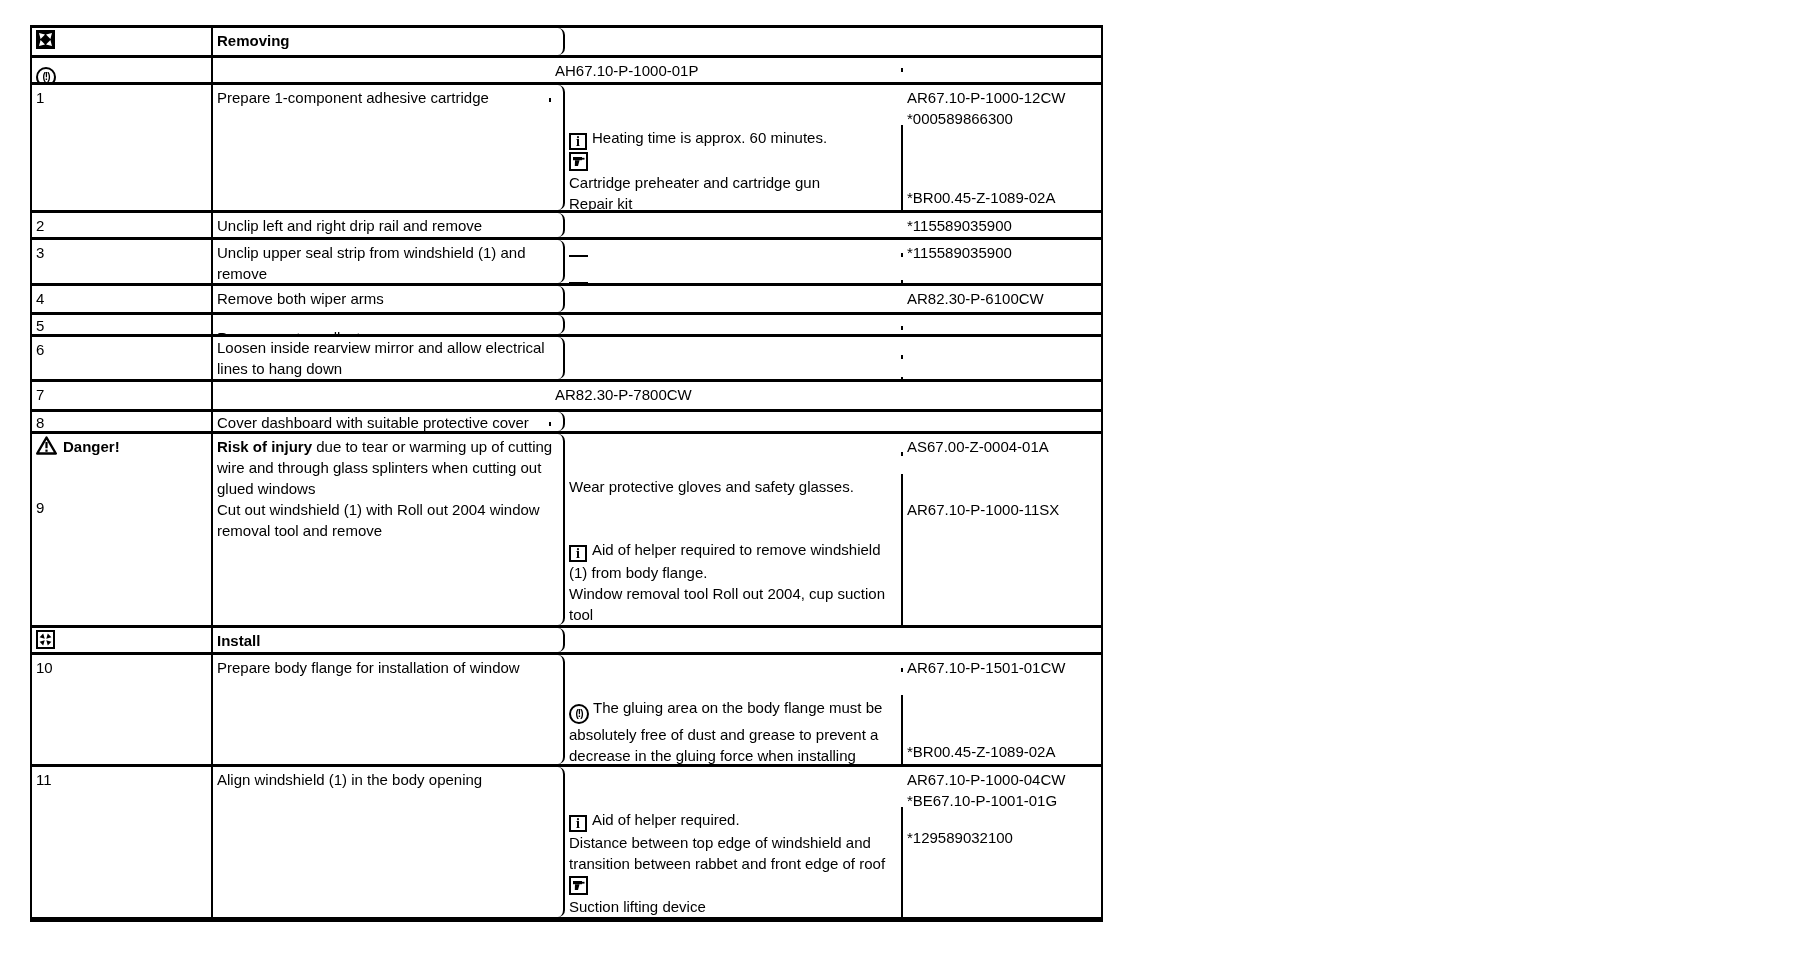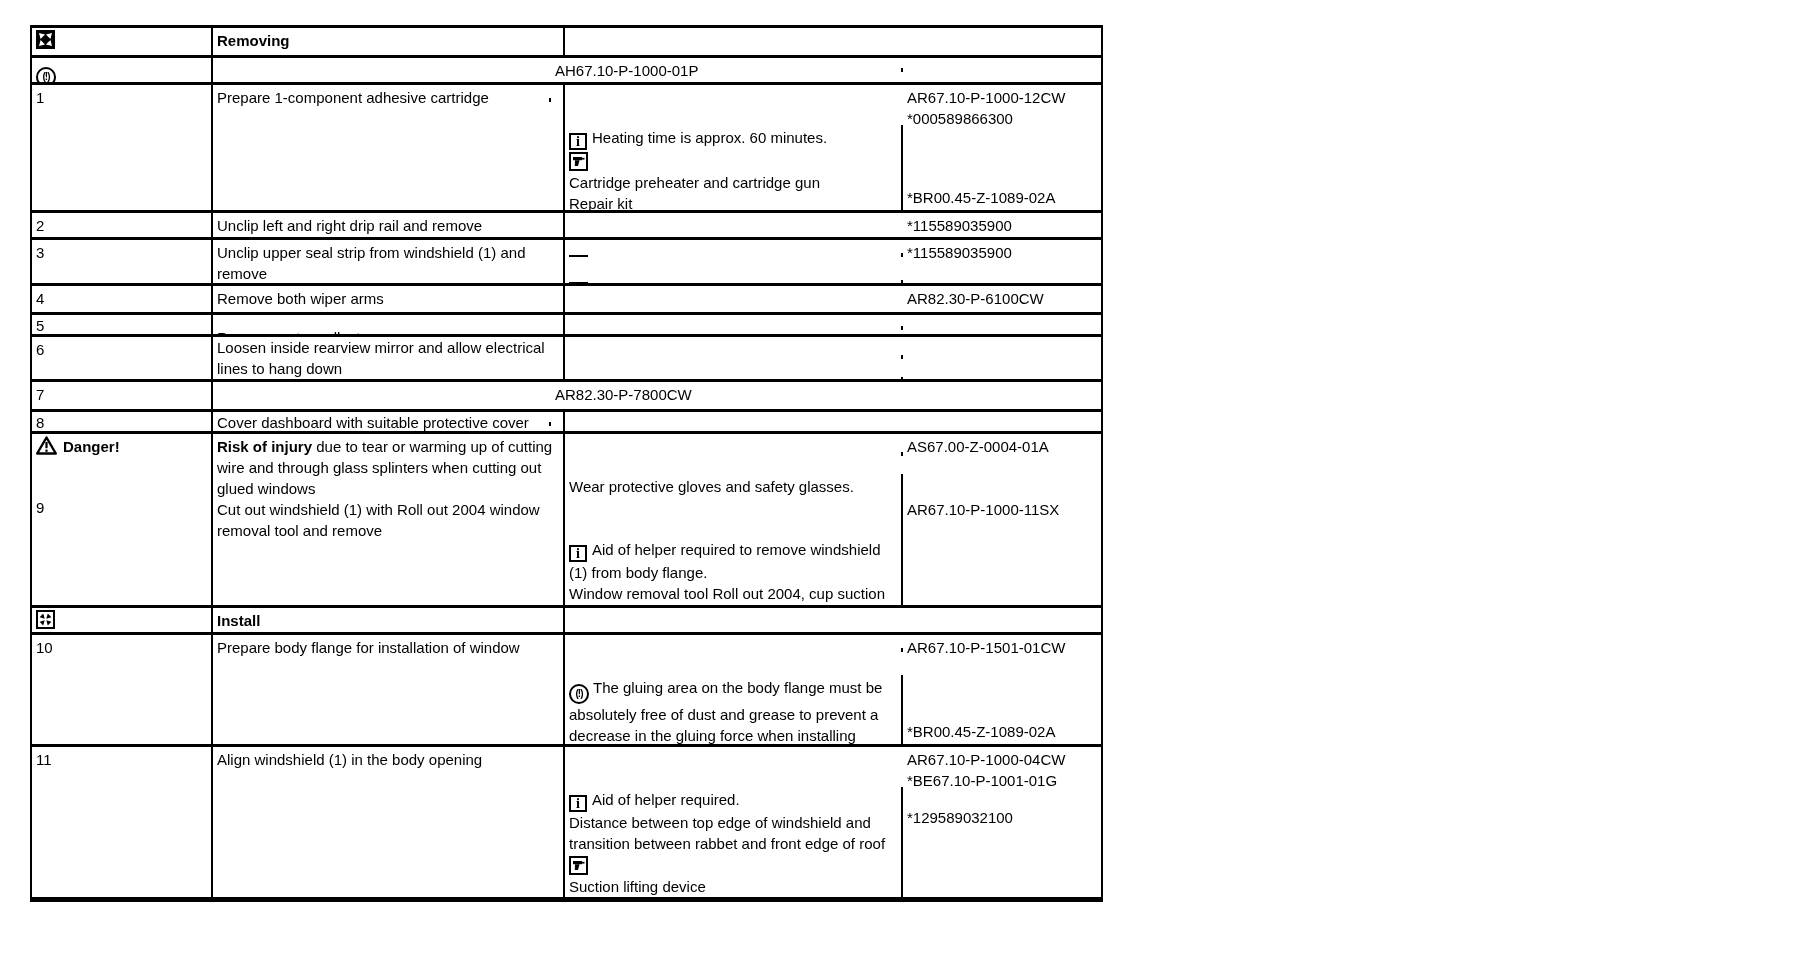--- a/index.html
+++ b/index.html
@@ -17,33 +17,33 @@
   }
   .row { display:flex; border-bottom:3px solid #000; }
   .cell {
     border-right:2px solid #000;
     padding:2px 4px;
     display:flex; flex-direction:column;
     overflow:hidden;
   }
   .cell:last-child { border-right:0; }
   .c1 { width:181px; }
-  .c2 { width:352px; }
+  .c2 { width:352px;border-radius:7px; }
   .c3 { width:338px;margin-top:40px; }
   .c4 { flex:1; }
   p { line-height:21px; }
   .bold { font-weight:bold; }
   .push-bottom { margin-top:auto; }
   .gap42 { margin-top:42px; }
   .gap40 { margin-top:40px; }
   .gap36 { margin-top:16px; }
 
   
   .rh30{height:30px} .rh27{height:27px} .rh128{height:128px} .rh46{height:46px}
-  .rh29{height:29px} .rh22{height:22px} .rh45{height:45px} .rh169{height:174px}
+  .rh29{height:29px} .rh22{height:22px} .rh45{height:45px} .rh169{height:194px}
   .rh158{height:112px} .rh153{height:153px}
 
   
   .hdr-icon { display:inline-block; width:19px; height:19px; }
   .hdr-icon svg { display:block; }
   .info-box {
     display:inline-block; width:18px; height:17px;
     border:2px solid #000;
     font-family:"Liberation Serif", serif; font-weight:bold; font-size:14px;
     line-height:13px; text-align:center;

